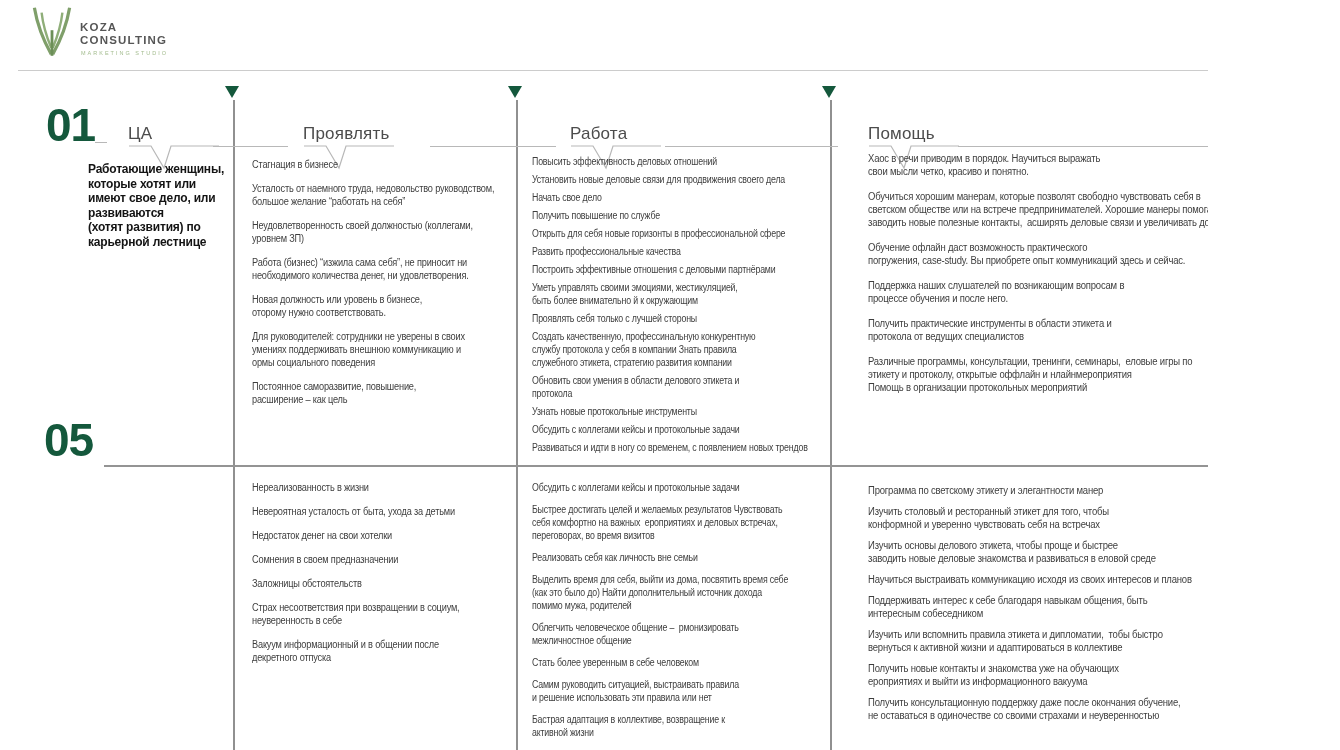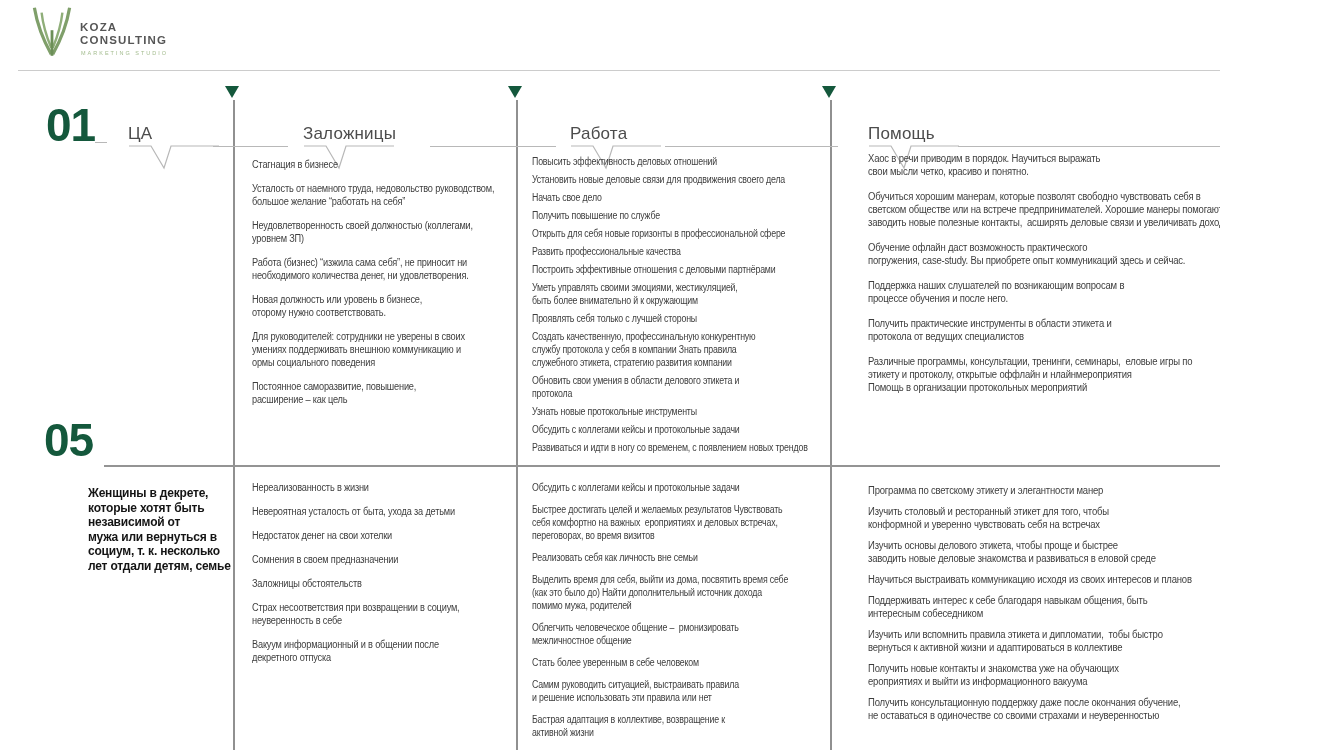--- a/index.html
+++ b/index.html
@@ -1,18 +1,18 @@
 <!DOCTYPE html>
 <html><head>
 <meta charset="utf-8">
 <style>
   html,body{margin:0;padding:0;background:#fff;}
   .page{
     position:relative;width:1208px;height:750px;background:#ffffff;
-    font-family:"Liberation Sans","DejaVu Sans",sans-serif;overflow:hidden;padding-left:12px;
+    font-family:"Liberation Sans","DejaVu Sans",sans-serif;overflow:hidden;
   }
   
   .logo-mark{position:absolute;left:28px;top:6px;}
   .logo-name{position:absolute;left:80px;top:21px;color:#565656;font-size:11.5px;
     font-weight:700;letter-spacing:1.2px;line-height:13px;}
   .logo-tagline{position:absolute;left:81px;top:50px;color:#a3bc8e;font-size:5.5px;
     letter-spacing:2px;font-weight:400;}
   .main-title{position:absolute;left:190px;top:32px;color:#a9c29b;font-size:15px;
     letter-spacing:1.2px;font-weight:400;}
   .top-rule{position:absolute;left:18px;top:70px;width:1304px;height:1px;background:#cccccc;}
@@ -59,21 +59,21 @@
   <div class="top-rule"></div>
 
   <div class="tri" style="left:225px;"></div>
   <div class="tri" style="left:508px;"></div>
   <div class="tri" style="left:822px;"></div>
   <div class="vline" style="left:233px;"></div>
   <div class="vline" style="left:516px;"></div>
   <div class="vline" style="left:830px;"></div>
 
   <div class="col-label" style="left:128px;">ЦА</div>
-  <div class="col-label" style="left:303px;">Заложницы</div>
+  <div class="col-label" style="left:303px;">Проявлять</div>
   <div class="col-label" style="left:570px;">Работа</div>
   <div class="col-label" style="left:868px;">Помощь</div>
 
   <svg class="tick" style="left:128px;" width="92" height="26">
       <path d="M1 1 H23 L36 23 L43 1 H91" stroke="#b8b8b8" stroke-width="1.2" fill="none"></path>
     </svg>
   <svg class="tick" style="left:303px;" width="92" height="26">
       <path d="M1 1 H23 L36 23 L43 1 H91" stroke="#b8b8b8" stroke-width="1.2" fill="none"></path>
     </svg>
   <svg class="tick" style="left:570px;" width="92" height="26">
@@ -85,20 +85,26 @@
 
   <div class="hseg" style="left:95px;top:142px;width:12px;"></div>
   <div class="hseg" style="left:213px;top:146px;width:75px;"></div>
   <div class="hseg" style="left:430px;top:146px;width:126px;"></div>
   <div class="hseg" style="left:665px;top:146px;width:173px;"></div>
   <div class="hseg" style="left:958px;top:146px;width:362px;"></div>
 
   <div class="row-divider"></div>
 
   <div class="row-number" style="left:46px;top:102px;">01</div>
+  <div class="txt ca-block" style="left:88px;top:162px;">Работающие женщины,
+которые хотят или
+имеют свое дело, или
+развиваются
+(хотят развития) по
+карьерной лестнице</div>
   <div class="txt sx92" style="left:252px;top:158px;"><p class="para">Стагнация в бизнесе</p><p class="para">Усталость от наемного труда, недовольство руководством,
 большое желание “работать на себя”</p><p class="para">Неудовлетворенность своей должностью (коллегами,
 уровнем ЗП)</p><p class="para">Работа (бизнес) “изжила сама себя”, не приносит ни
 необходимого количества денег, ни удовлетворения.</p><p class="para">Новая должность или уровень в бизнесе,
 оторому нужно соответствовать.</p><p class="para">Для руководителей: сотрудники не уверены в своих
 умениях поддерживать внешнюю коммуникацию и
 ормы социального поведения</p><p class="para">Постоянное саморазвитие, повышение,
 расширение – как цель</p></div>
   <div class="txt sx88 tight" style="left:532px;top:155px;"><p class="para">Повысить эффективность деловых отношений</p><p class="para">Установить новые деловые связи для продвижения своего дела</p><p class="para">Начать свое дело</p><p class="para">Получить повышение по службе</p><p class="para">Открыть для себя новые горизонты в профессиональной сфере</p><p class="para">Развить профессиональные качества</p><p class="para">Построить эффективные отношения с деловыми партнёрами</p><p class="para">Уметь управлять своими эмоциями, жестикуляцией,
 быть более внимательно й к окружающим</p><p class="para">Проявлять себя только с лучшей стороны</p><p class="para">Создать качественную, профессинальную конкурентную
@@ -109,26 +115,20 @@
 свои мысли четко, красиво и понятно.</p><p class="para">Обучиться хорошим манерам, которые позволят свободно чувствовать себя в
 светском обществе или на встрече предпринимателей. Хорошие манеры помогают
 заводить новые полезные контакты,  асширять деловые связи и увеличивать доход.</p><p class="para">Обучение офлайн даст возможность практического
 погружения, case-study. Вы приобрете опыт коммуникаций здесь и сейчас.</p><p class="para">Поддержка наших слушателей по возникающим вопросам в
 процессе обучения и после него.</p><p class="para">Получить практические инструменты в области этикета и
 протокола от ведущих специалистов</p><p class="para">Различные программы, консультации, тренинги, семинары,  еловые игры по
 этикету и протоколу, открытые оффлайн и нлайнмероприятия
 Помощь в организации протокольных мероприятий</p></div>
 
   <div class="row-number" style="left:44px;top:417px;">05</div>
-  <div class="txt ca-block" style="left:88px;top:486px;">Женщины в декрете,
-которые хотят быть
-независимой от
-мужа или вернуться в
-социум, т. к. несколько
-лет отдали детям, семье</div>
   <div class="txt sx92" style="left:252px;top:481px;"><p class="para">Нереализованность в жизни</p><p class="para">Невероятная усталость от быта, ухода за детьми</p><p class="para">Недостаток денег на свои хотелки</p><p class="para">Сомнения в своем предназначении</p><p class="para">Заложницы обстоятельств</p><p class="para">Страх несоответствия при возвращении в социум,
 неуверенность в себе</p><p class="para">Вакуум информационный и в общении после
 декретного отпуска</p></div>
   <div class="txt sx88 gap9" style="left:532px;top:481px;"><p class="para">Обсудить с коллегами кейсы и протокольные задачи</p><p class="para">Быстрее достигать целей и желаемых результатов Чувствовать
 себя комфортно на важных  ероприятиях и деловых встречах,
 переговорах, во время визитов</p><p class="para">Реализовать себя как личность вне семьи</p><p class="para">Выделить время для себя, выйти из дома, посвятить время себе
 (как это было до) Найти дополнительный источник дохода
 помимо мужа, родителей</p><p class="para">Облегчить человеческое общение –  рмонизировать
 межличностное общение</p><p class="para">Стать более уверенным в себе человеком</p><p class="para">Самим руководить ситуацией, выстраивать правила
 и решение использовать эти правила или нет</p><p class="para">Бастрая адаптация в коллективе, возвращение к

